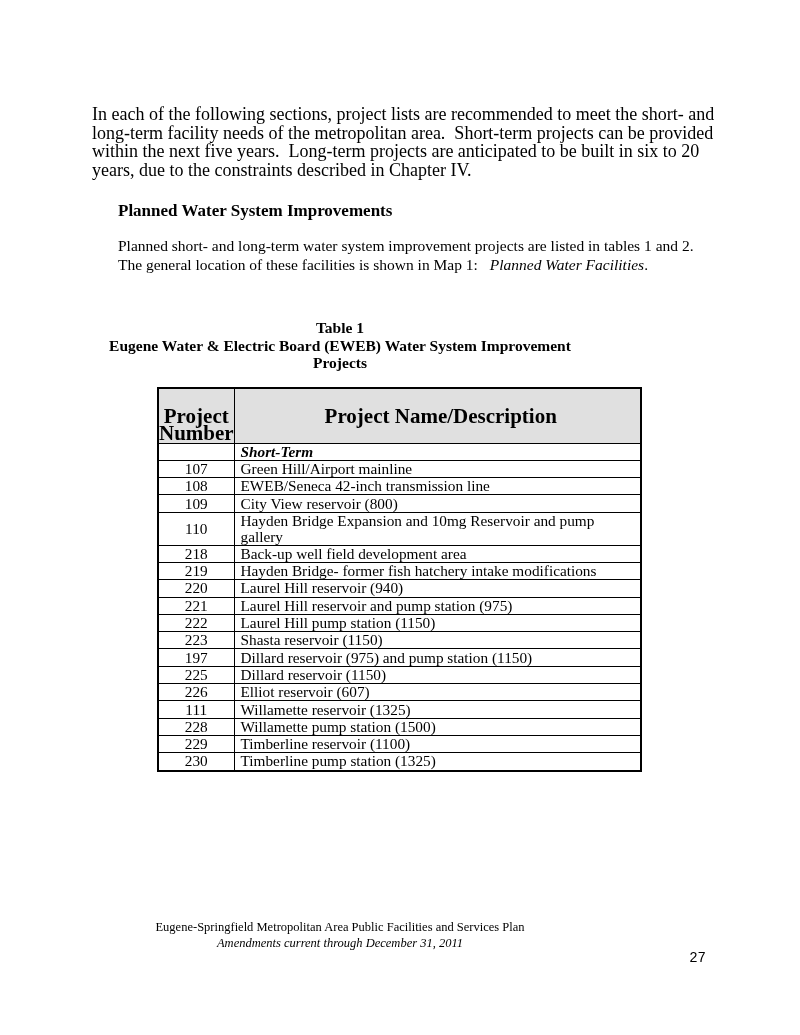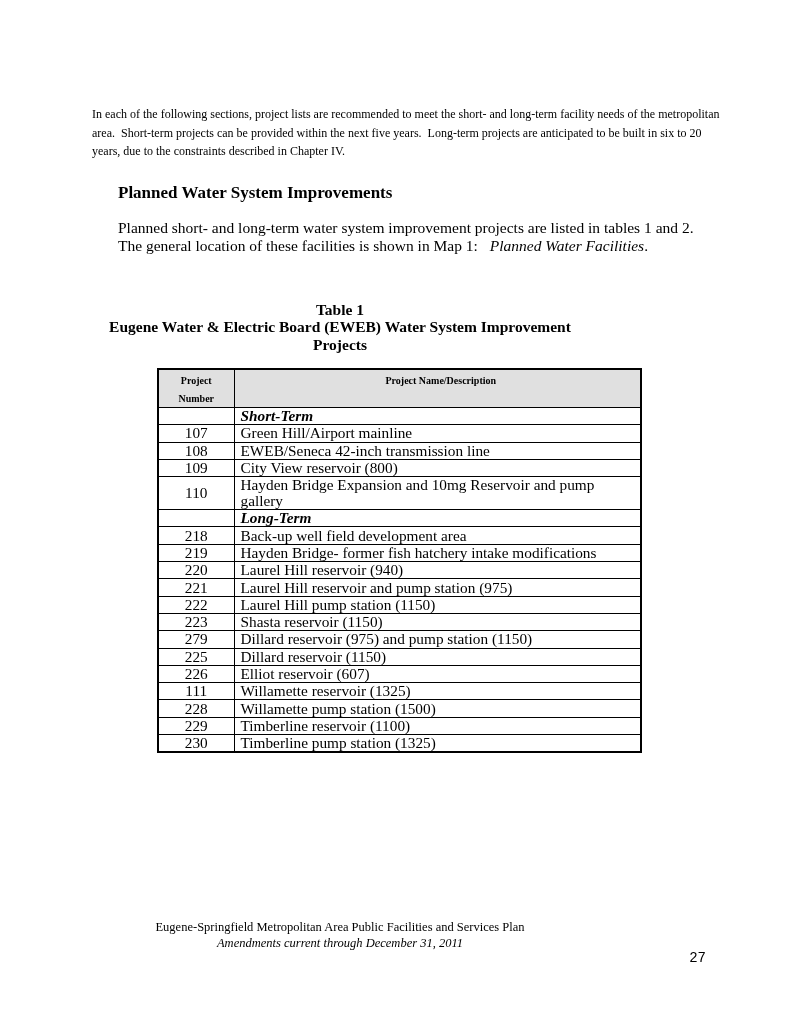--- a/index.html
+++ b/index.html
@@ -23,21 +23,21 @@
     overflow:hidden;
   }
   .content{
     position:absolute;
     left:92px;
     top:105px;
     width:632px;
   }
   .intro{
     margin:0;
-    font-size:12px;
+    font-size:18px;
     line-height:18.5px;
     white-space:pre-wrap;
   }
   .section-heading{
     margin:22px 0 0 26px;
     font-size:17px;
     line-height:20px;
     font-weight:bold;
   }
   .section-para{
@@ -66,25 +66,25 @@
   .proj-table th,.proj-table td{
     border:1px solid var(--border-color);
     font-size:15.3px;
     padding:0;
     overflow:hidden;
   }
   .proj-table col.c-num{width:76px;}
   .proj-table th{
     background:var(--header-bg);
     font-weight:bold;
-    font-size:10px;
+    font-size:21px;
     line-height:17.5px;
     vertical-align:top;
     height:35px;
-    padding-top:2px;
+    padding-top:19px;
   }
   .proj-table th.th-num{text-align:center;white-space:pre-line;}
   .proj-table th.th-desc{text-align:center;padding-left:7px;}
   .proj-table td{
     height:16.3px;
     line-height:16px;
   }
   .proj-table td.num{text-align:center;}
   .proj-table td.desc{text-align:left;padding-left:6px;}
   .proj-table td.section-label{font-weight:bold;font-style:italic;}
@@ -150,24 +150,20 @@
   </tr>
           <tr>
     <td class="num">109</td>
     <td class="desc">City View reservoir (800)</td>
   </tr>
           <tr>
     <td class="num">110</td>
     <td class="desc">Hayden Bridge Expansion and 10mg Reservoir and pump gallery</td>
   </tr>
           <tr>
-    <td class="num"></td>
-    <td class="desc section-label">Long-Term</td>
-  </tr>
-          <tr>
     <td class="num">218</td>
     <td class="desc">Back-up well field development area</td>
   </tr>
           <tr>
     <td class="num">219</td>
     <td class="desc">Hayden Bridge- former fish hatchery intake modifications</td>
   </tr>
           <tr>
     <td class="num">220</td>
     <td class="desc">Laurel Hill reservoir (940)</td>
@@ -178,21 +174,21 @@
   </tr>
           <tr>
     <td class="num">222</td>
     <td class="desc">Laurel Hill pump station (1150)</td>
   </tr>
           <tr>
     <td class="num">223</td>
     <td class="desc">Shasta reservoir (1150)</td>
   </tr>
           <tr>
-    <td class="num">279</td>
+    <td class="num">197</td>
     <td class="desc">Dillard reservoir (975) and pump station (1150)</td>
   </tr>
           <tr>
     <td class="num">225</td>
     <td class="desc">Dillard reservoir (1150)</td>
   </tr>
           <tr>
     <td class="num">226</td>
     <td class="desc">Elliot reservoir (607)</td>
   </tr>

